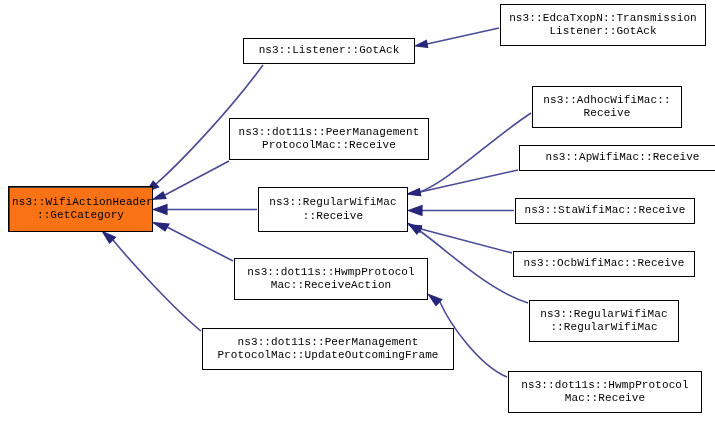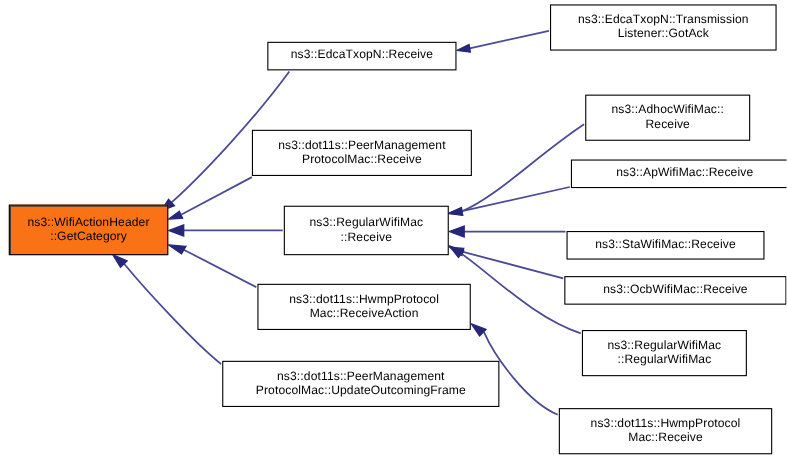--- a/index.html
+++ b/index.html
@@ -36,20 +36,21 @@
     align-items: center;
     justify-content: center;
     text-align: center;
     font-size: 11px;
     line-height: 13.5px;
     color: #000000;
     letter-spacing: 0.1px;
     white-space: pre-line;
     padding: 4px 3px;
     z-index: 3;
+    font-family: Liberation Mono, monospace;
   }
   .node.root {
     background: #f97316;
     border: 1px solid #000000;
     box-shadow: 1px 1px 0 0 #404040 inset;
   }
   .node-label {
     display: block;
     white-space: pre-line;
     width: 100%;
@@ -122,21 +123,21 @@
       <polygon points="441.8,299.5 428.5,294.5 436.0,305.5" fill="#27277a" stroke="#27277a" stroke-width="1.2"></polygon>
     </g>
   </svg>
 
   <div class="node root" style="left:8px; top:186px; width:145px; height:46px;">
     <span class="node-label">ns3::WifiActionHeader
 ::GetCategory</span>
   </div>
 
   <div class="node" style="left:243px; top:38px; width:172px; height:26px;">
-    <span class="node-label">ns3::EdcaTxopN::Receive</span>
+    <span class="node-label">ns3::Listener::GotAck</span>
   </div>
 
   <div class="node" style="left:229px; top:118px; width:200px; height:42px;">
     <span class="node-label">ns3::dot11s::PeerManagement
 ProtocolMac::Receive</span>
   </div>
 
   <div class="node" style="left:258px; top:187px; width:150px; height:45px;">
     <span class="node-label">ns3::RegularWifiMac
 ::Receive</span>
@@ -159,25 +160,25 @@
 
   <div class="node" style="left:532px; top:86px; width:150px; height:42px;">
     <span class="node-label">ns3::AdhocWifiMac::
 Receive</span>
   </div>
 
   <div class="node" style="left:519px; top:145px; width:207px; height:26px;">
     <span class="node-label">ns3::ApWifiMac::Receive</span>
   </div>
 
-  <div class="node" style="left:515px; top:198px; width:180px; height:26px;margin-top:12px;">
+  <div class="node" style="left:515px; top:198px; width:180px; height:26px;">
     <span class="node-label">ns3::StaWifiMac::Receive</span>
   </div>
 
-  <div class="node" style="left:513px; top:251px; width:202px; height:26px;">
+  <div class="node" style="left:513px; top:251px; width:182px; height:26px;">
     <span class="node-label">ns3::OcbWifiMac::Receive</span>
   </div>
 
   <div class="node" style="left:529px; top:300px; width:150px; height:42px;">
     <span class="node-label">ns3::RegularWifiMac
 ::RegularWifiMac</span>
   </div>
 
   <div class="node" style="left:508px; top:371px; width:194px; height:42px;">
     <span class="node-label">ns3::dot11s::HwmpProtocol

